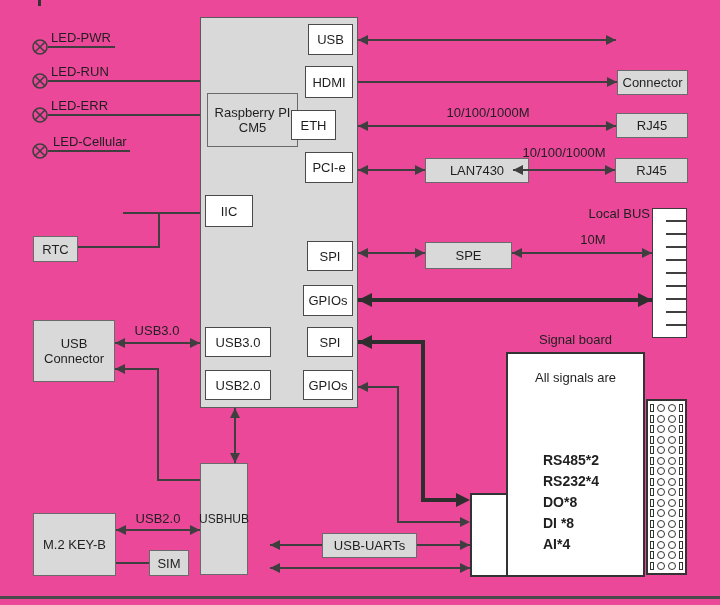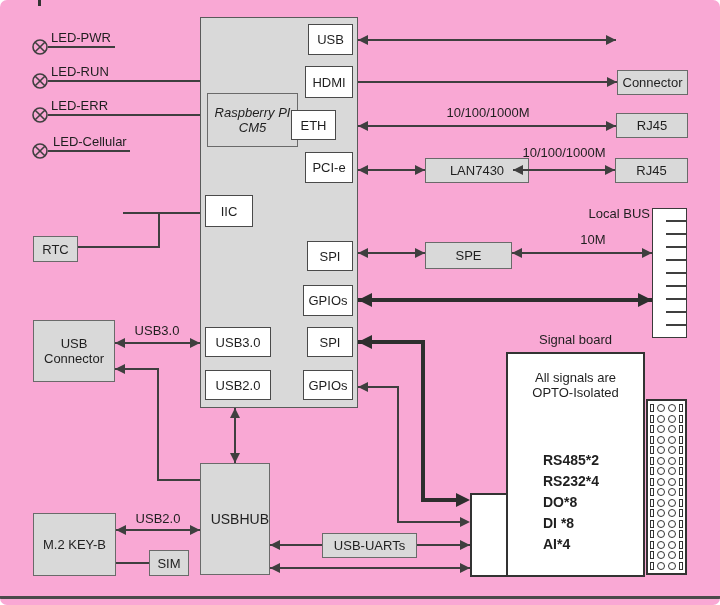--- a/index.html
+++ b/index.html
@@ -1,17 +1,17 @@
 <!DOCTYPE html>
 <html><head>
 <meta charset="utf-8">
 <style>
   html,body{margin:0;padding:0;background:#fff;}
-  .stage{position:relative;width:720px;height:605px;background:#f9a8d4;overflow:hidden;
-         font-family:"Liberation Sans", sans-serif;color:#1f1f1f;border-radius:7px;}
+  .stage{position:relative;width:720px;height:605px;background:#ec4899;overflow:hidden;
+         font-family:"Liberation Sans", sans-serif;color:#1f1f1f;}
   .box{position:absolute;box-sizing:border-box;display:flex;flex-direction:column;
        align-items:center;justify-content:center;font-size:13px;line-height:15px;text-align:center;}
   .gbox{background:#d9d9d9;border:1px solid #6a6a6a;}
   .wbox{background:#ffffff;border:1px solid #4a4a4a;}
   .bigblock{position:absolute;box-sizing:border-box;background:#d9d9d9;border:1px solid #5a5a5a;}
   .hl{position:absolute;height:2px;background:#3f3f3f;}
   .vl{position:absolute;width:2px;background:#3f3f3f;}
   .thickh{position:absolute;height:3.5px;background:#2e2e2e;}
   .thickv{position:absolute;width:3.5px;background:#2e2e2e;}
   .ah{position:absolute;width:0;height:0;}
@@ -77,21 +77,21 @@
   <div class="hl" style="left:48px;top:150px;width:82px;"></div>
 
   <div class="box gbox" style="left:33px;top:236px;width:45px;height:26px;">
       <span>RTC</span>
     </div>
   <div class="hl" style="left:123px;top:212px;width:83px;"></div>
   <div class="vl" style="left:158px;top:212px;height:36px;"></div>
   <div class="hl" style="left:78px;top:246px;width:82px;"></div>
 
   <div class="bigblock" style="left:200px;top:17px;width:158px;height:391px;"></div>
-  <div class="box gbox" style="left:207px;top:93px;width:91px;height:54px;font-style:italic;">
+  <div class="box gbox" style="left:207px;top:93px;width:91px;height:54px;">
     <span>Raspberry PI</span>
     <span>CM5</span>
   </div>
   <div class="box wbox" style="left:308px;top:24px;width:45px;height:31px;">
       <span>USB</span>
     </div>
   <div class="box wbox" style="left:305px;top:66px;width:48px;height:32px;">
       <span>HDMI</span>
     </div>
   <div class="box wbox" style="left:291px;top:110px;width:45px;height:30px;">
@@ -181,21 +181,20 @@
 
   <div class="thickh" style="left:358px;top:298px;width:294px;"></div>
   <div class="ah bigl" style="left:358px;top:293px;"></div>
   <div class="ah bigr" style="left:638px;top:293px;"></div>
 
   <div class="lbl center" style="left:506px;top:333px;width:139px;">Signal board</div>
   <div class="sigbox" style="left:506px;top:352px;width:139px;height:225px;"></div>
   <div class="sigbox" style="left:470px;top:493px;width:38px;height:84px;"></div>
   <div class="signote" style="left:508px;top:370px;width:135px;">
     <div>All signals are</div>
-    <div>OPTO-Isolated</div>
   </div>
   <div class="siglist" style="left:543px;top:450px;">
     <div>RS485*2</div>
     <div>RS232*4</div>
     <div>DO*8</div>
     <div>DI *8</div>
     <div>AI*4</div>
   </div>
 
   <div class="tblock" style="left:646px;top:399px;width:41px;height:176px;">
@@ -320,21 +319,21 @@
 
   <div class="hl" style="left:115px;top:368px;width:44px;"></div>
   <div class="vl" style="left:157px;top:368px;height:113px;"></div>
   <div class="hl" style="left:157px;top:479px;width:43px;"></div>
   <div class="ah l" style="left:115px;top:364px;"></div>
 
   <div class="vl" style="left:234px;top:408px;height:55px;"></div>
   <div class="ah u" style="left:230px;top:408px;"></div>
   <div class="ah d" style="left:230px;top:453px;"></div>
 
-  <div class="box gbox" style="left:200px;top:463px;width:70px;height:112px;font-size:14px;align-items:flex-end;">
+  <div class="box gbox" style="left:200px;top:463px;width:48px;height:112px;font-size:12px;">
       <span>USBHUB</span>
     </div>
   <div class="box gbox" style="left:33px;top:513px;width:83px;height:63px;">
       <span>M.2 KEY-B</span>
     </div>
   <div class="box gbox" style="left:149px;top:550px;width:40px;height:26px;">
       <span>SIM</span>
     </div>
   <div class="hl" style="left:116px;top:562px;width:33px;"></div>
 

